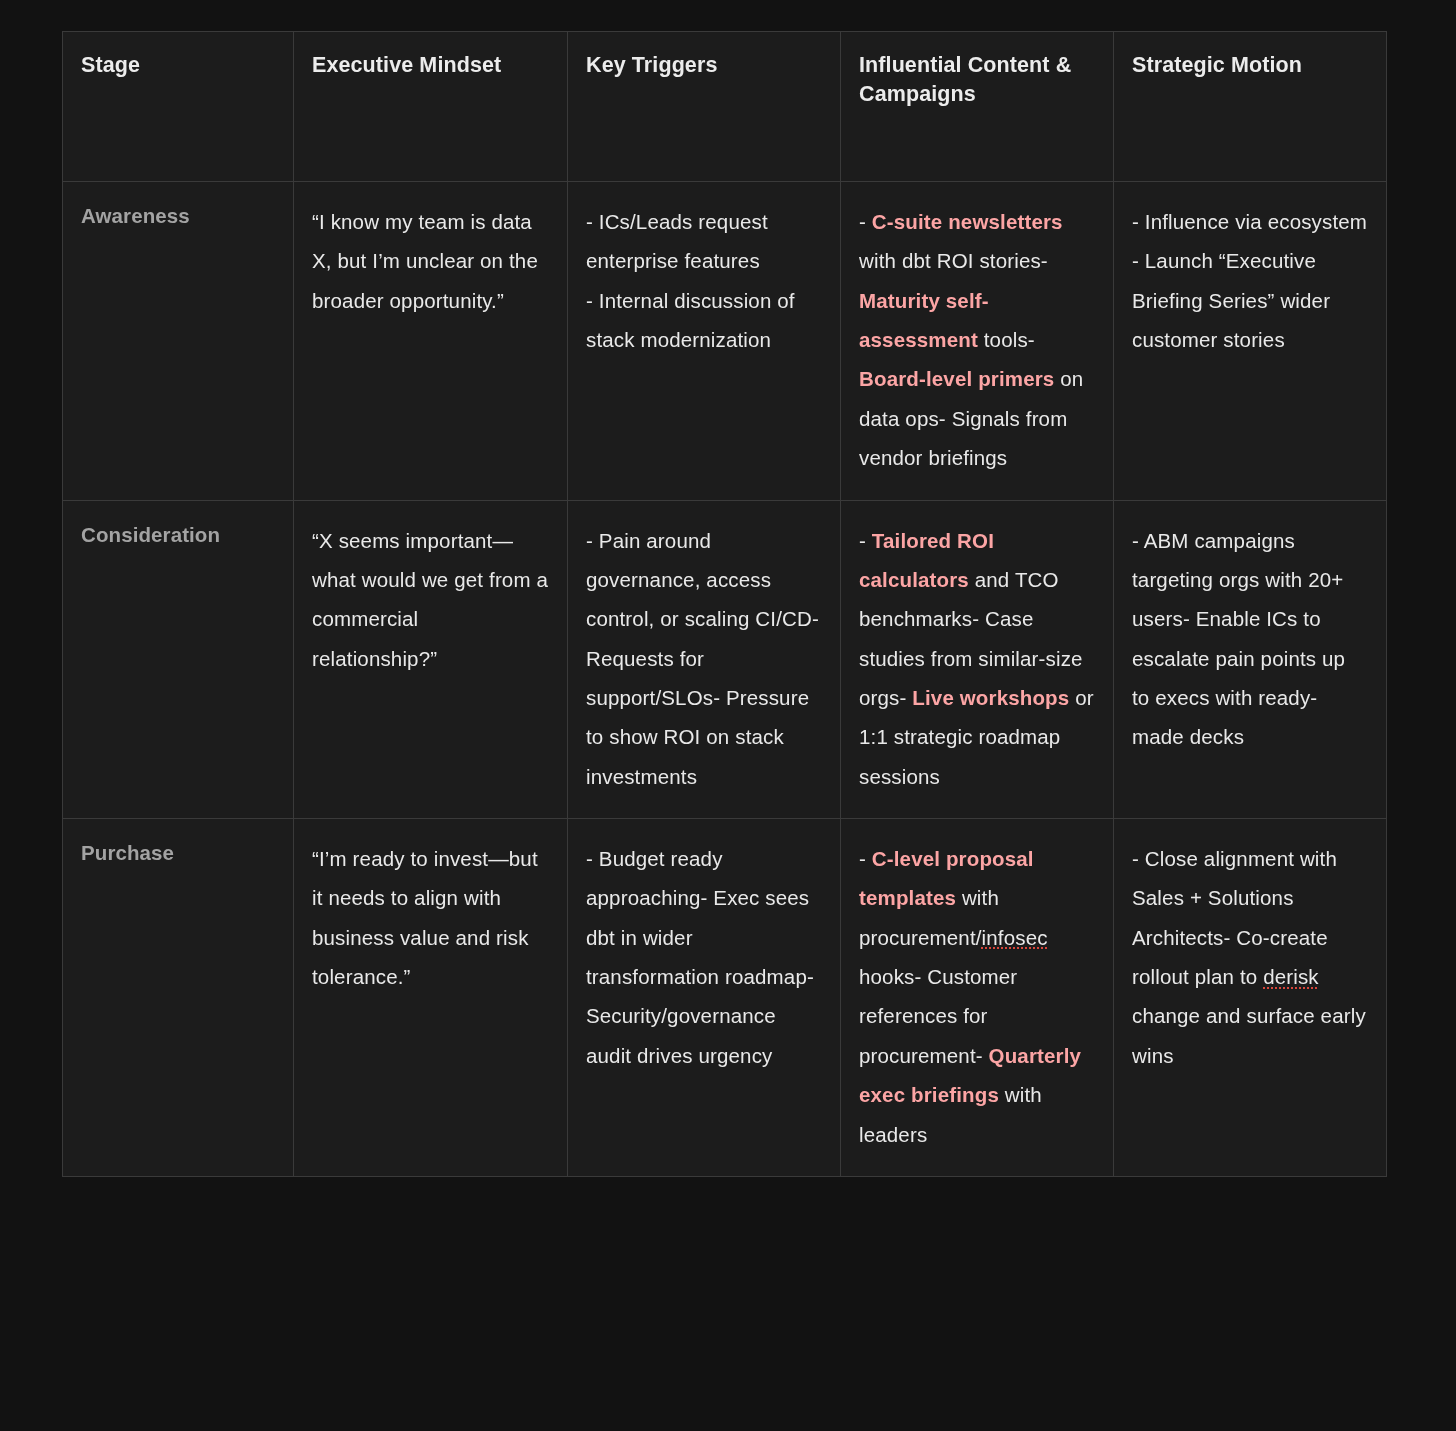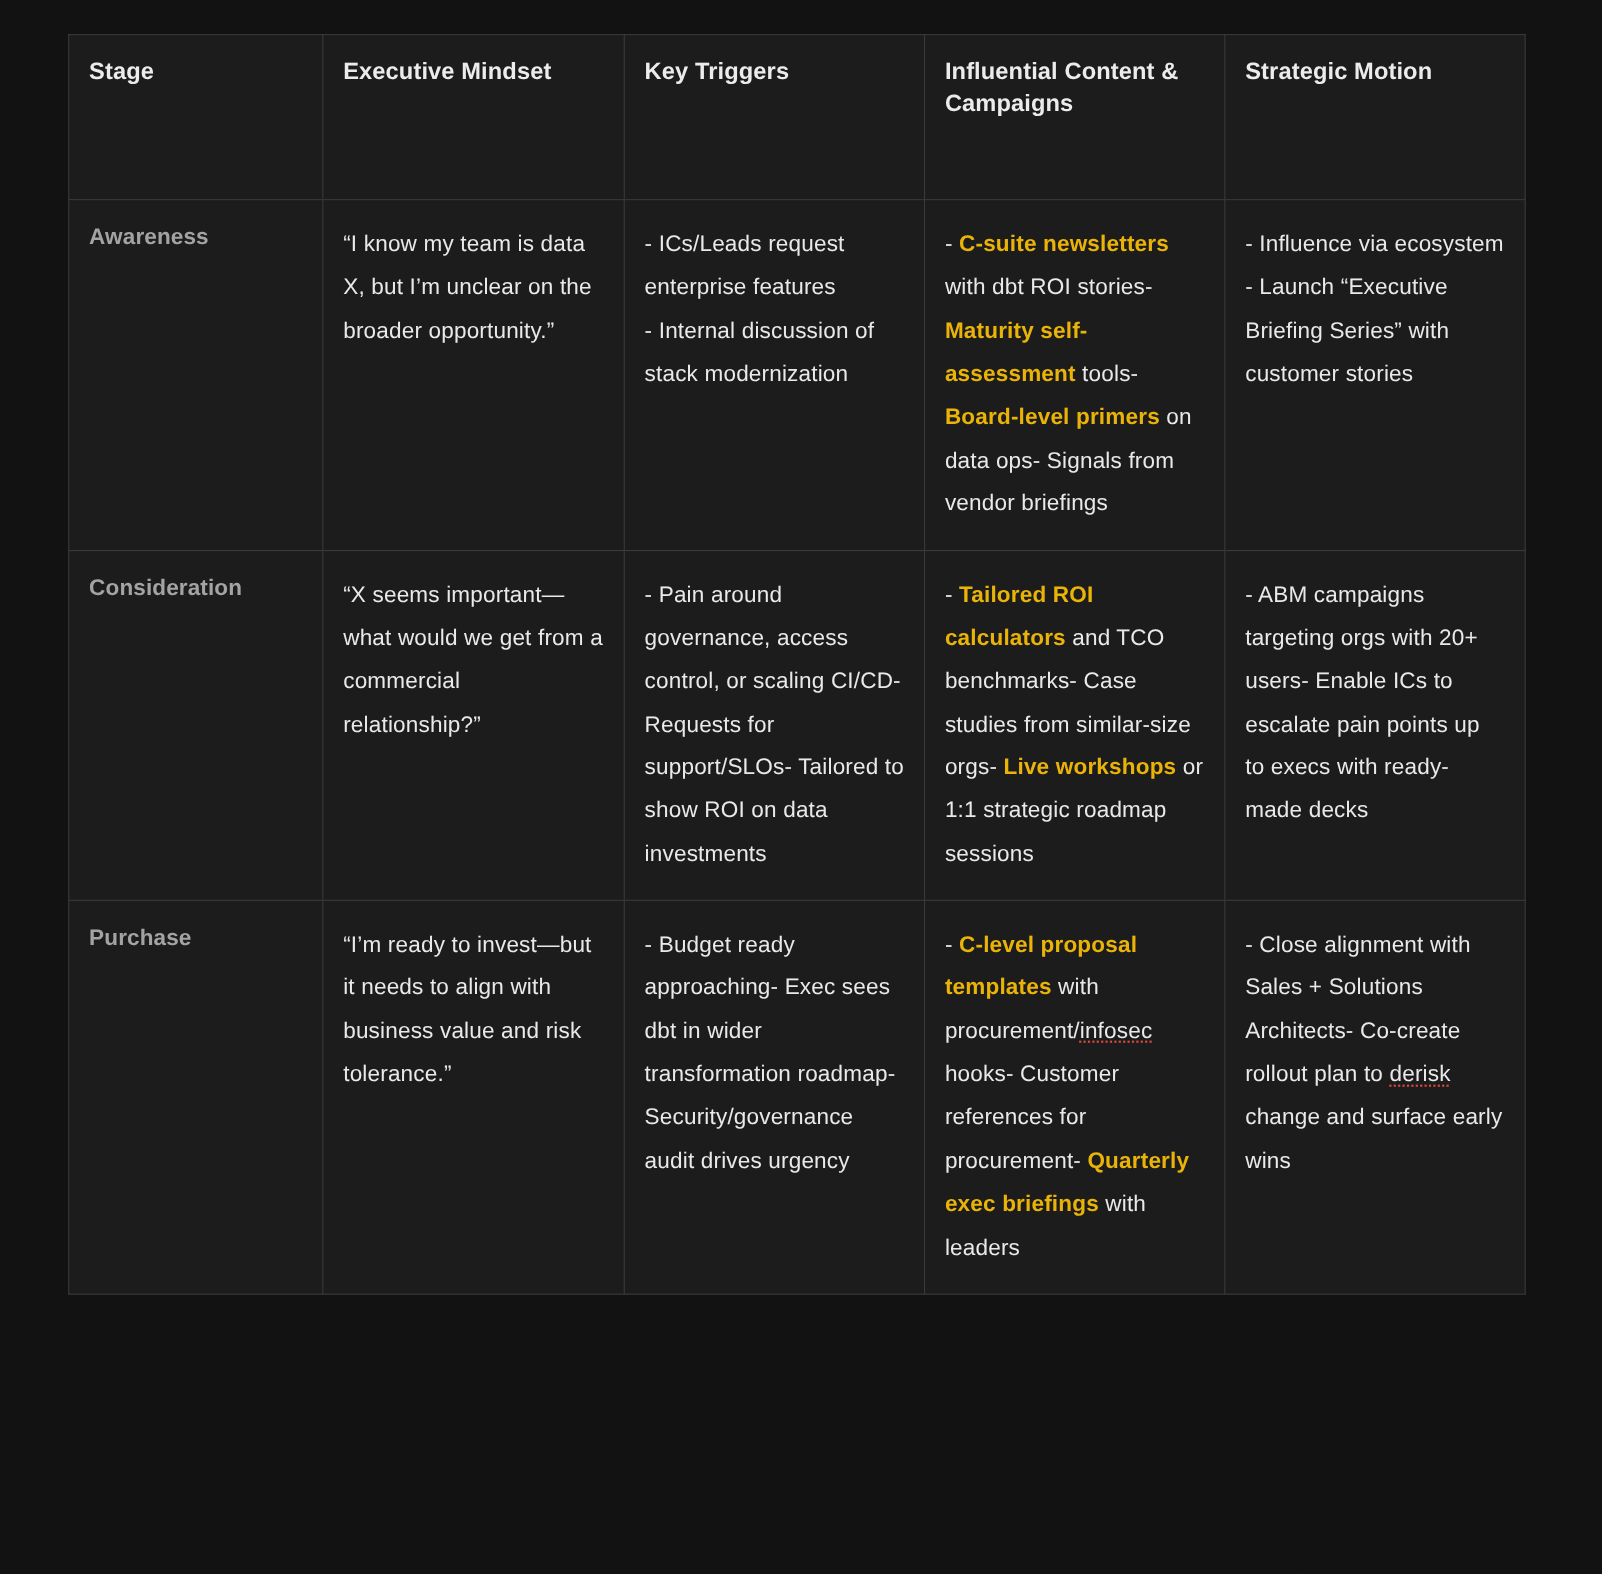--- a/index.html
+++ b/index.html
@@ -61,21 +61,21 @@
     font-size: 20.5px;
     font-weight: normal;
     color: #e9e9e9;
     line-height: 1.92;
     letter-spacing: 0.15px;
     padding-top: 20px;
     white-space: pre-wrap;
   }
   td.body-cell b {
     font-weight: bold;
-    color: #eab308;
+    color: #fca5a5;
   }
   .sp {
     text-decoration-line: underline;
     text-decoration-style: dotted;
     text-decoration-color: #d8473c;
     text-decoration-thickness: 2px;
     text-underline-offset: 3px;
   }
 </style>
 </head>
@@ -99,26 +99,26 @@
         <th>Strategic Motion</th>
       </tr>
     </thead>
     <tbody>
       <tr>
         <td class="stage-cell">Awareness</td>
         <td class="body-cell">“I know my team is data X, but I’m unclear on the broader opportunity.”</td>
         <td class="body-cell">- ICs/Leads request enterprise features
 - Internal discussion of stack modernization</td>
         <td class="body-cell">- <b>C-suite newsletters</b> with dbt ROI stories- <b>Maturity self-assessment</b> tools- <b>Board-level primers</b> on data ops- Signals from vendor briefings</td>
-        <td class="body-cell">- Influence via ecosystem - Launch “Executive Briefing Series” with customer stories</td>
+        <td class="body-cell">- Influence via ecosystem - Launch “Executive Briefing Series” wider customer stories</td>
       </tr>
       <tr>
         <td class="stage-cell">Consideration</td>
         <td class="body-cell">“X seems important—what would we get from a commercial relationship?”</td>
-        <td class="body-cell">- Pain around governance, access control, or scaling CI/CD- Requests for support/SLOs- Tailored to show ROI on data investments</td>
+        <td class="body-cell">- Pain around governance, access control, or scaling CI/CD- Requests for support/SLOs- Pressure to show ROI on stack investments</td>
         <td class="body-cell">- <b>Tailored ROI calculators</b> and TCO benchmarks- Case studies from similar-size orgs- <b>Live workshops</b> or 1:1 strategic roadmap sessions</td>
         <td class="body-cell">- ABM campaigns targeting orgs with 20+&nbsp; users- Enable ICs to escalate pain points up to execs with ready-made decks</td>
       </tr>
       <tr>
         <td class="stage-cell">Purchase</td>
         <td class="body-cell">“I’m ready to invest—but it needs to align with business value and risk tolerance.”</td>
         <td class="body-cell">- Budget ready approaching- Exec sees dbt in wider transformation roadmap- Security/governance audit drives urgency</td>
         <td class="body-cell">- <b>C-level proposal templates</b> with procurement/<span class="sp">infosec</span> hooks- Customer references for procurement- <b>Quarterly exec briefings</b> with leaders</td>
         <td class="body-cell">- Close alignment with Sales + Solutions Architects- Co-create rollout plan to <span class="sp">derisk</span> change and surface early wins</td>
       </tr>

